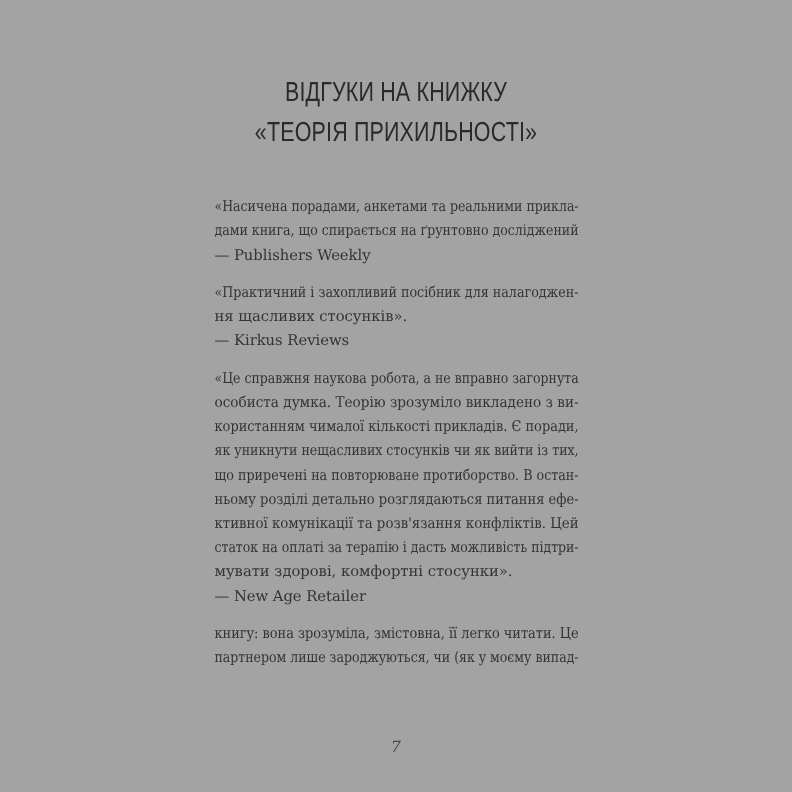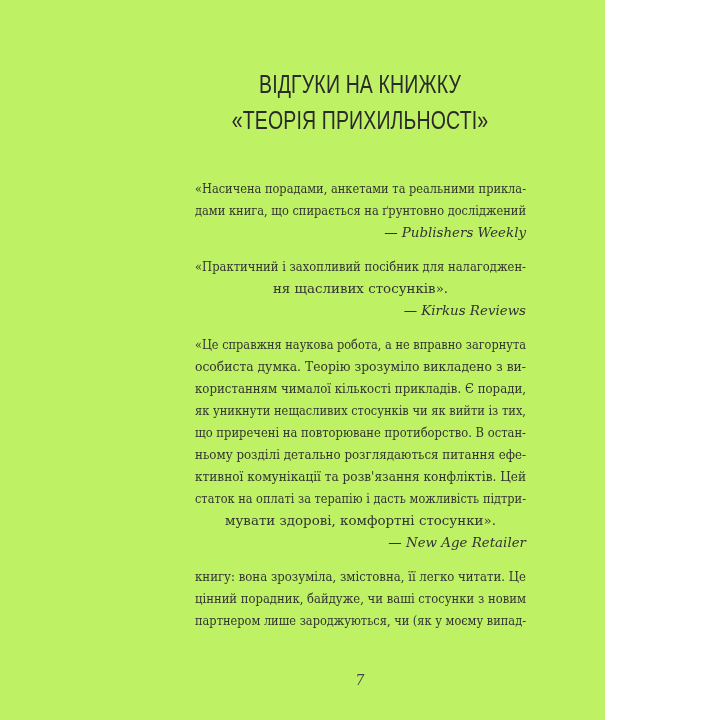--- a/index.html
+++ b/index.html
@@ -1,34 +1,34 @@
 <!DOCTYPE html>
 <html><head>
 <meta charset="utf-8">
 <style>
   html, body { margin: 0; padding: 0; background: #ffffff; }
   body { width: 720px; height: 720px; position: relative; overflow: hidden; }
-  .page { position: absolute; left: 0; top: 0; width: 605px; height: 720px; background: #bef264; }
+  .page { position: absolute; left: 0; top: 0; width: 720px; height: 720px; background: #a3a3a3; }
   .title {
     position: absolute; left: 0; width: 720px; top: 66px;
     text-align: center; color: #2a2a2a;
     font-family: "Liberation Sans", sans-serif;
     font-size: 25px; line-height: 36px;
     transform: scaleX(0.78); transform-origin: 360px 0;
     letter-spacing: 0.2px;
   }
   .title div { white-space: nowrap; }
   .body {
     position: absolute; left: 195px; width: 331px; top: 178px;
     font-family: "DejaVu Serif", serif; color: #333;
     font-size: 13.4px; line-height: 22px;
   }
-  .line { white-space: nowrap; display: block; height: 22px; text-align: center; }
+  .line { white-space: nowrap; display: block; height: 22px; }
   .line.j { text-align: justify; text-align-last: justify; }
-  .attr { text-align: right; font-style: italic; display: block; height: 22px; white-space: nowrap; }
+  .attr { text-align: left; display: block; height: 22px; white-space: nowrap; }
   .gap { height: 12px; }
   .pnum {
     position: absolute; left: 0; width: 720px; top: 672px; text-align: center;
     font-family: "DejaVu Serif", serif; font-style: italic; font-size: 14px; color: #444;
   }
 </style>
 </head>
 <body>
 
 <div class="page">
@@ -62,19 +62,18 @@
       <span class="line j"><span style="white-space: nowrap; display: inline-block; transform: scaleX(0.884325); transform-origin: left center;">ньому розділі детально розглядаються питання ефе-</span></span>
       <span class="line j"><span style="white-space: nowrap; display: inline-block; transform: scaleX(0.904758); transform-origin: left center;">ктивної комунікації та розв'язання конфліктів. Цей</span></span>
       <span class="line j"><span style="white-space: nowrap; display: inline-block; transform: scaleX(0.847089); transform-origin: left center;">статок на оплаті за терапію і дасть можливість підтри-</span></span>
       <span class="line"><span style="white-space: nowrap;">мувати здорові, комфортні стосунки».</span></span>
       <span class="attr"><span style="white-space: nowrap;">— New Age Retailer</span></span>
     </div>
     <div class="gap"></div>
 
     <div>
       <span class="line j"><span style="white-space: nowrap; display: inline-block; transform: scaleX(0.875698); transform-origin: left center;">книгу: вона зрозуміла, змістовна, її легко читати. Це</span></span>
-      <span class="line j"><span style="white-space: nowrap; display: inline-block; transform: scaleX(0.866457); transform-origin: left center;">цінний порадник, байдуже, чи ваші стосунки з новим</span></span>
       <span class="line j"><span style="white-space: nowrap; display: inline-block; transform: scaleX(0.849978); transform-origin: left center;">партнером лише зароджуються, чи (як у моєму випад-</span></span>
     </div>
   </div>
 
   <div class="pnum">7</div>
 </div>
 
 </body></html>

